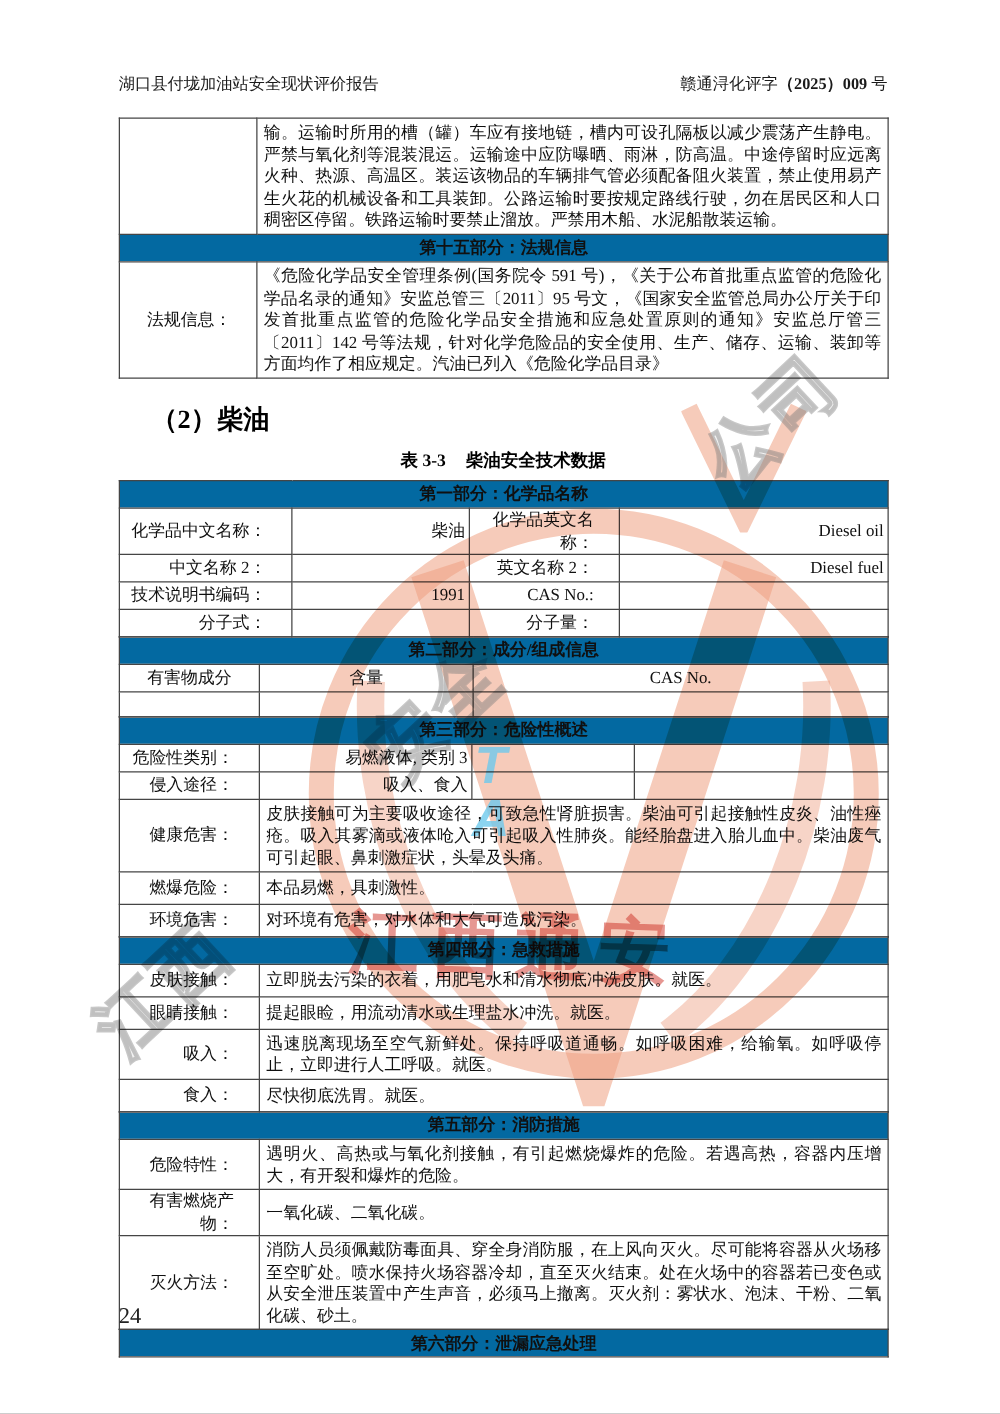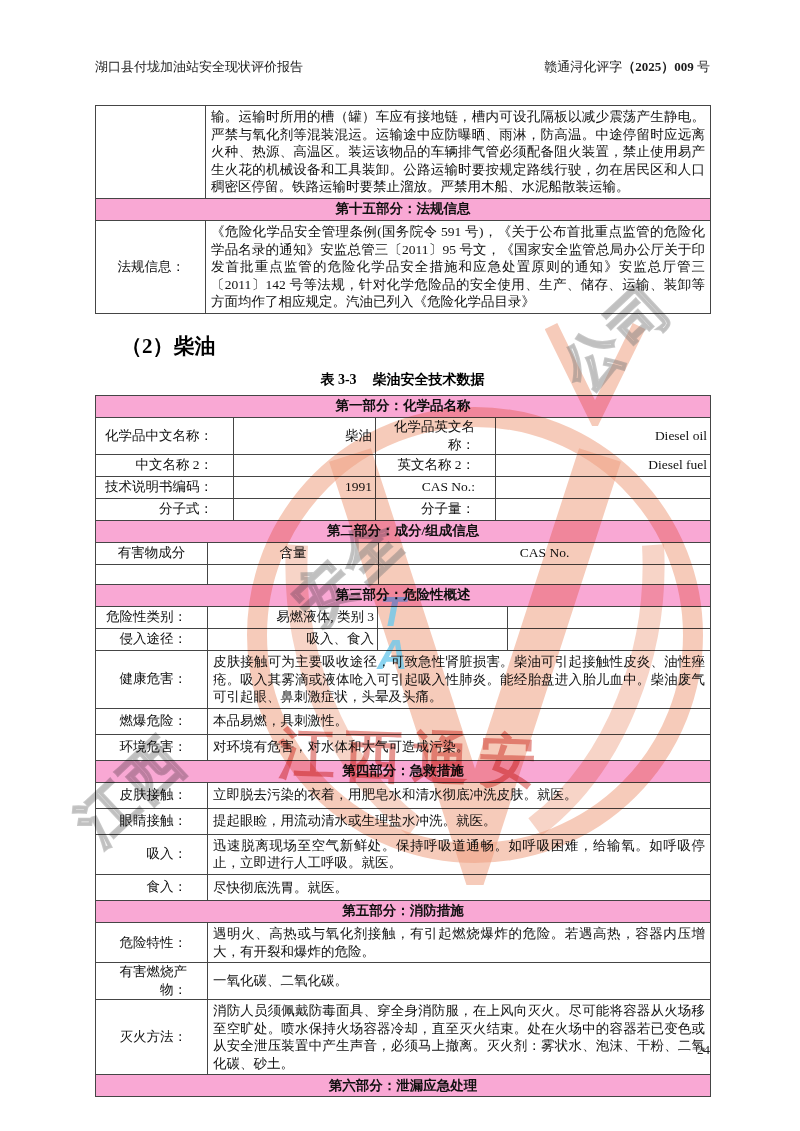--- a/index.html
+++ b/index.html
@@ -9,35 +9,35 @@
   }
   .content{position:absolute;left:95px;top:0;width:615px;}
   
   .running-header{margin-top:58px;display:flex;justify-content:space-between;
     font-size:13px;color:#1a1a1a;line-height:18px;}
   .running-header b{font-weight:bold;}
   
   table{border-collapse:collapse;width:615px;table-layout:fixed;margin-top:-1px;}
   td{border:1px solid #454545;font-size:13.5px;color:#101010;padding:0 3px;
      vertical-align:middle;overflow:hidden;}
-  td.sec{background:#f9a8d4;font-weight:bold;text-align:center;height:21px;}
+  td.sec{background:#0369a1;font-weight:bold;text-align:center;height:21px;}
   td.lab{text-align:right;padding-right:20px;}
   td.val{text-align:right;padding-left:4px;}
   td.cen{text-align:center;}
   td.txt{text-align:justify;padding:2px 5px;line-height:17.6px;}
   tr.single td{height:21px;}
   tr.empty td{height:19px;}
-  .t1{margin-top:29px;}
+  .t1{margin-top:18px;}
   .t2-first{margin-top:6px;}
   
   .h2{margin-top:18px;padding-left:26px;font-size:21px;font-weight:bold;color:#000;}
   .tbl-title{margin-top:11px;text-align:center;font-size:14px;font-weight:bold;color:#000;}
   .tbl-title .gap{display:inline-block;width:16px;}
-  .page-number{position:absolute;left:0;top:1042px;width:615px;text-align:right;
-    font-size:13px;color:#222;}
+  .page-number{position:absolute;left:0;top:1042px;width:615px;text-align:left;
+    font-size:18px;color:#222;}
   
   .wm{position:absolute;inset:0;pointer-events:none;z-index:5;mix-blend-mode:multiply;}
   .wm-logo{position:absolute;left:235px;top:385px;}
   .wm-v2{position:absolute;left:545px;top:318px;}
   .wm-blue{position:absolute;left:374px;top:588px;
     font-family:"Liberation Sans","DejaVu Sans",sans-serif;font-style:italic;font-weight:bold;
     font-size:42px;line-height:36px;color:rgba(110,201,236,0.8);
     writing-mode:vertical-rl;text-orientation:upright;letter-spacing:-4px;}
   .wm-frag{position:absolute;font-family:"Liberation Sans","DejaVu Sans",sans-serif;
     font-weight:bold;font-size:58px;letter-spacing:4px;

